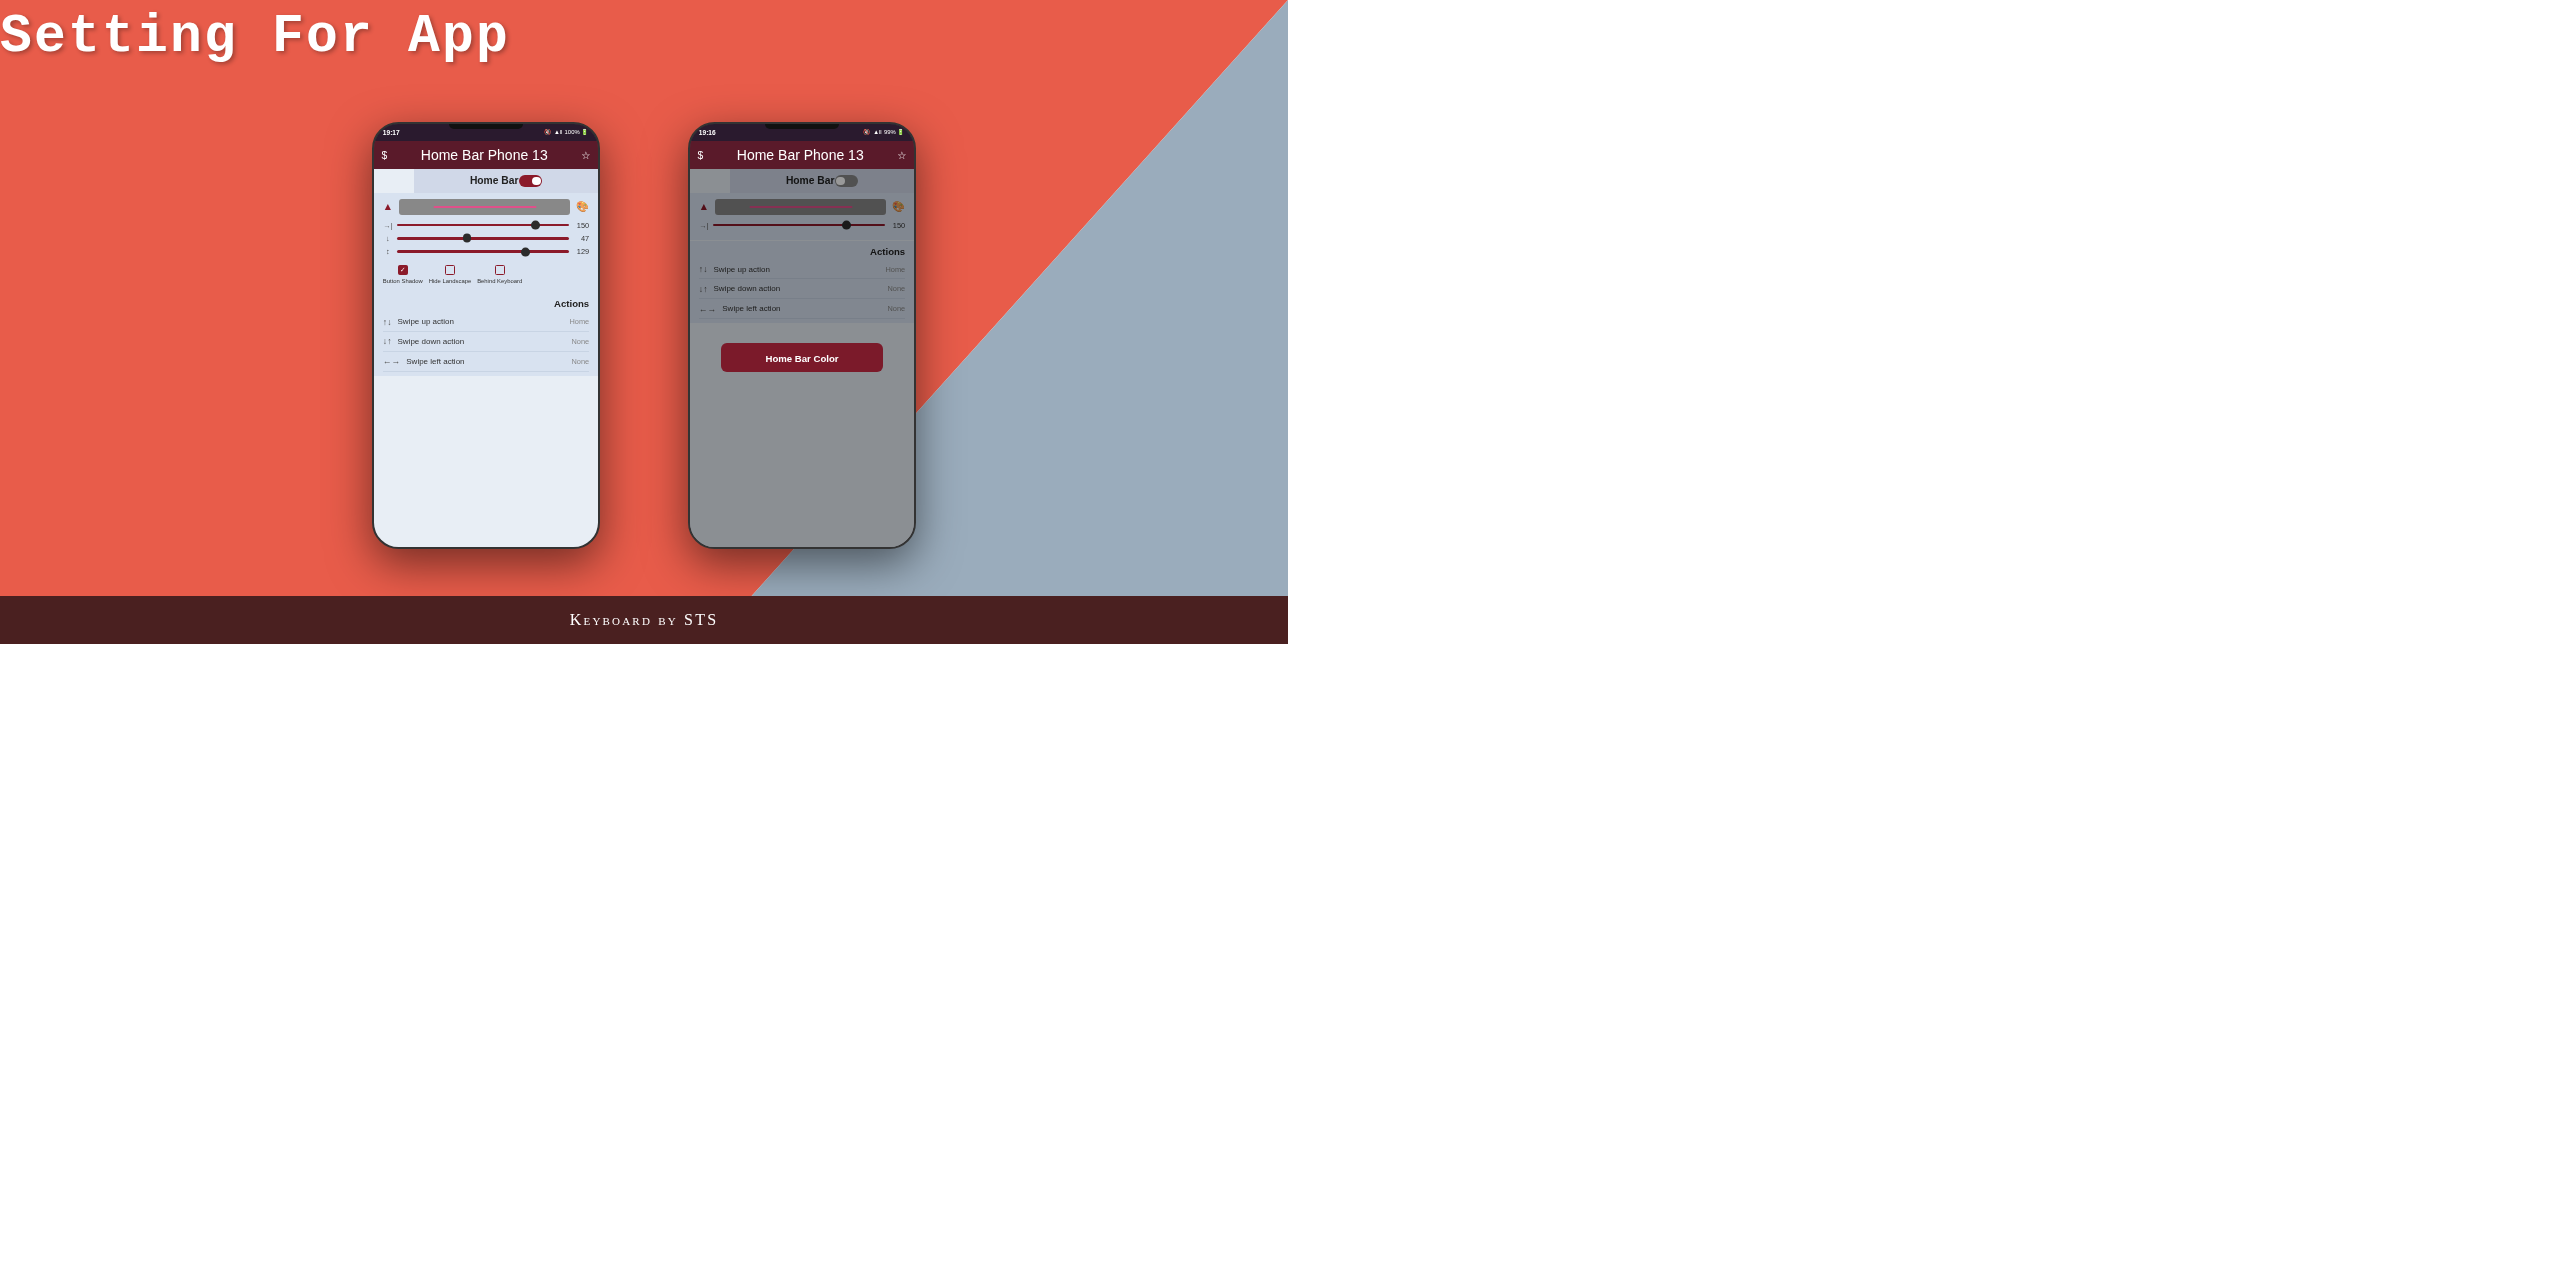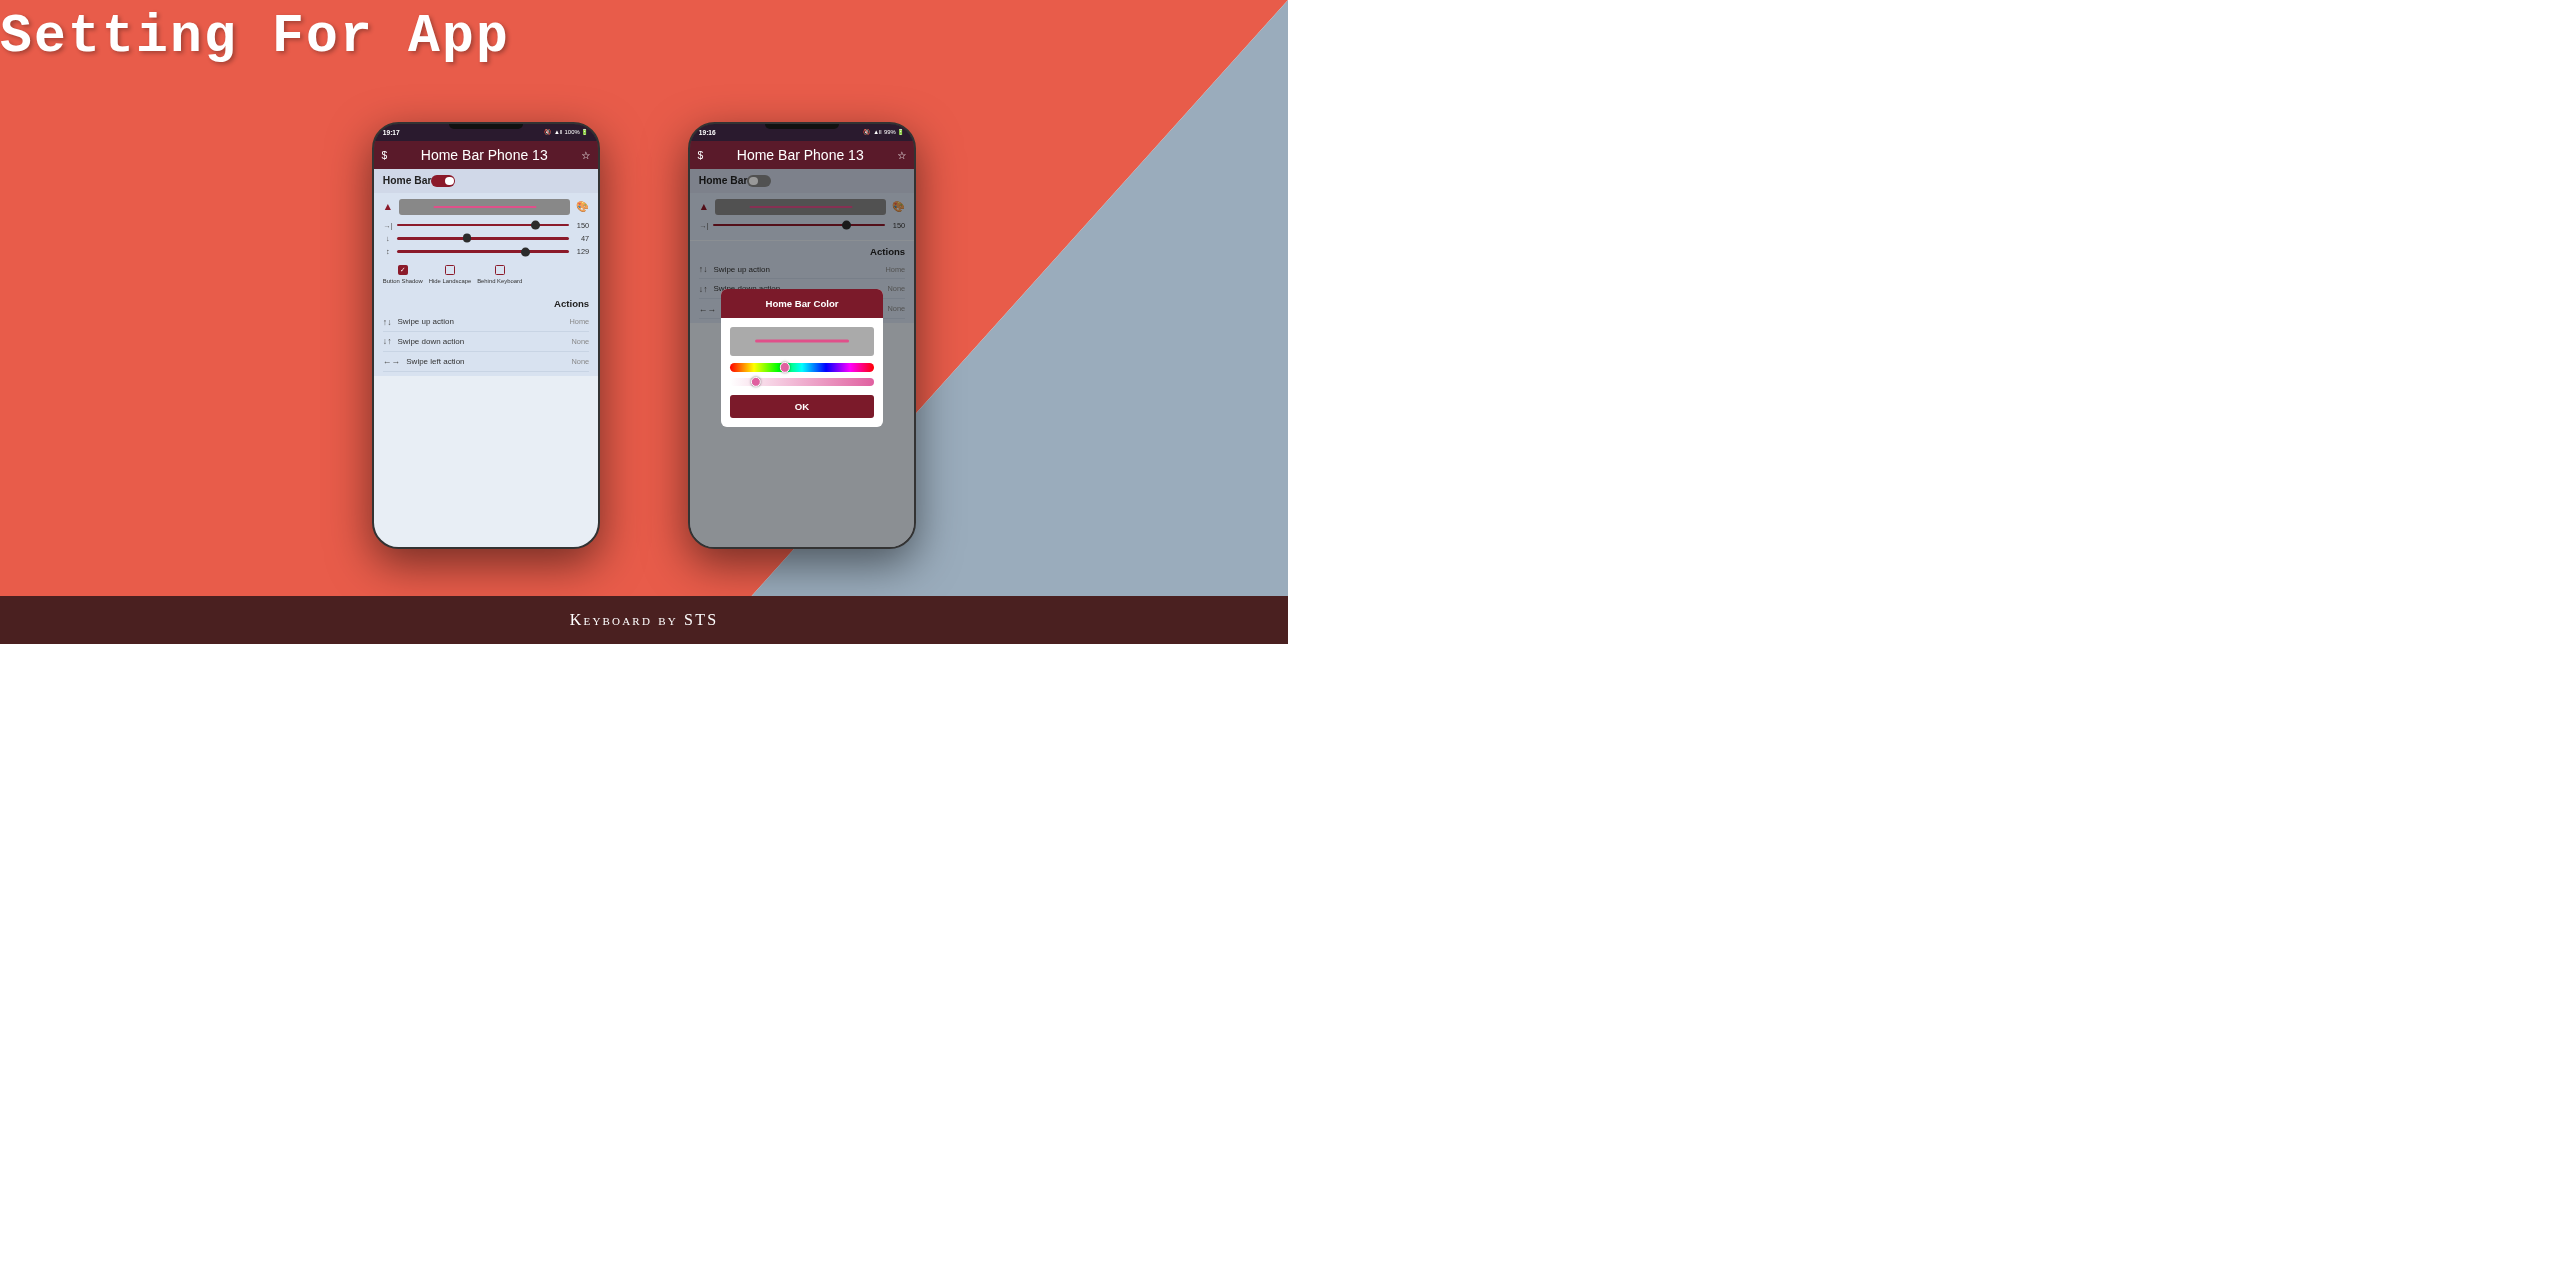--- a/index.html
+++ b/index.html
@@ -131,21 +131,22 @@
       flex: 1;
       overflow: hidden;
     }
 
     
     .section-header {
       background: #d0d8e8;
       padding: 5.9px 8.8px;
       display: flex;
       align-items: center;
-      justify-content: flex-start;
+      justify-content: center;
+      margin-left: 40px;
     }
     .section-title { font-size: 10.3px; font-weight: bold; color: #222; }
 
     
     .toggle {
       width: 23.6px; height: 11.8px;
       border-radius: 5.9px;
       background: #8B1A2A;
       position: relative;
     }
@@ -515,36 +516,20 @@
           </div>
         </div>
 
         <div class="dialog-overlay">
           <div class="dialog">
 
             <div class="dialog-header">
               <span class="dialog-title">Home Bar Color</span>
             </div>
 
-            <div class="dialog-body">
-              
-              <div class="dialog-color-preview">
-                <div class="dialog-color-line"></div>
-              </div>
-              
-              <div class="dialog-hue-slider">
-                <div class="dialog-hue-thumb"></div>
-              </div>
-              
-              <div class="dialog-sat-slider">
-                <div class="dialog-sat-thumb"></div>
-              </div>
-              
-              <button class="dialog-ok-btn">OK</button>
-            </div>
           </div>
         </div>
 
         <div class="actions-section" style="margin-top: 1.5px;">
           <div class="actions-title">Actions</div>
           <div class="action-row">
             <span class="action-icon">↑↓</span>
             <span class="action-label">Swipe up action</span>
             <span class="action-value">Home</span>
           </div>

